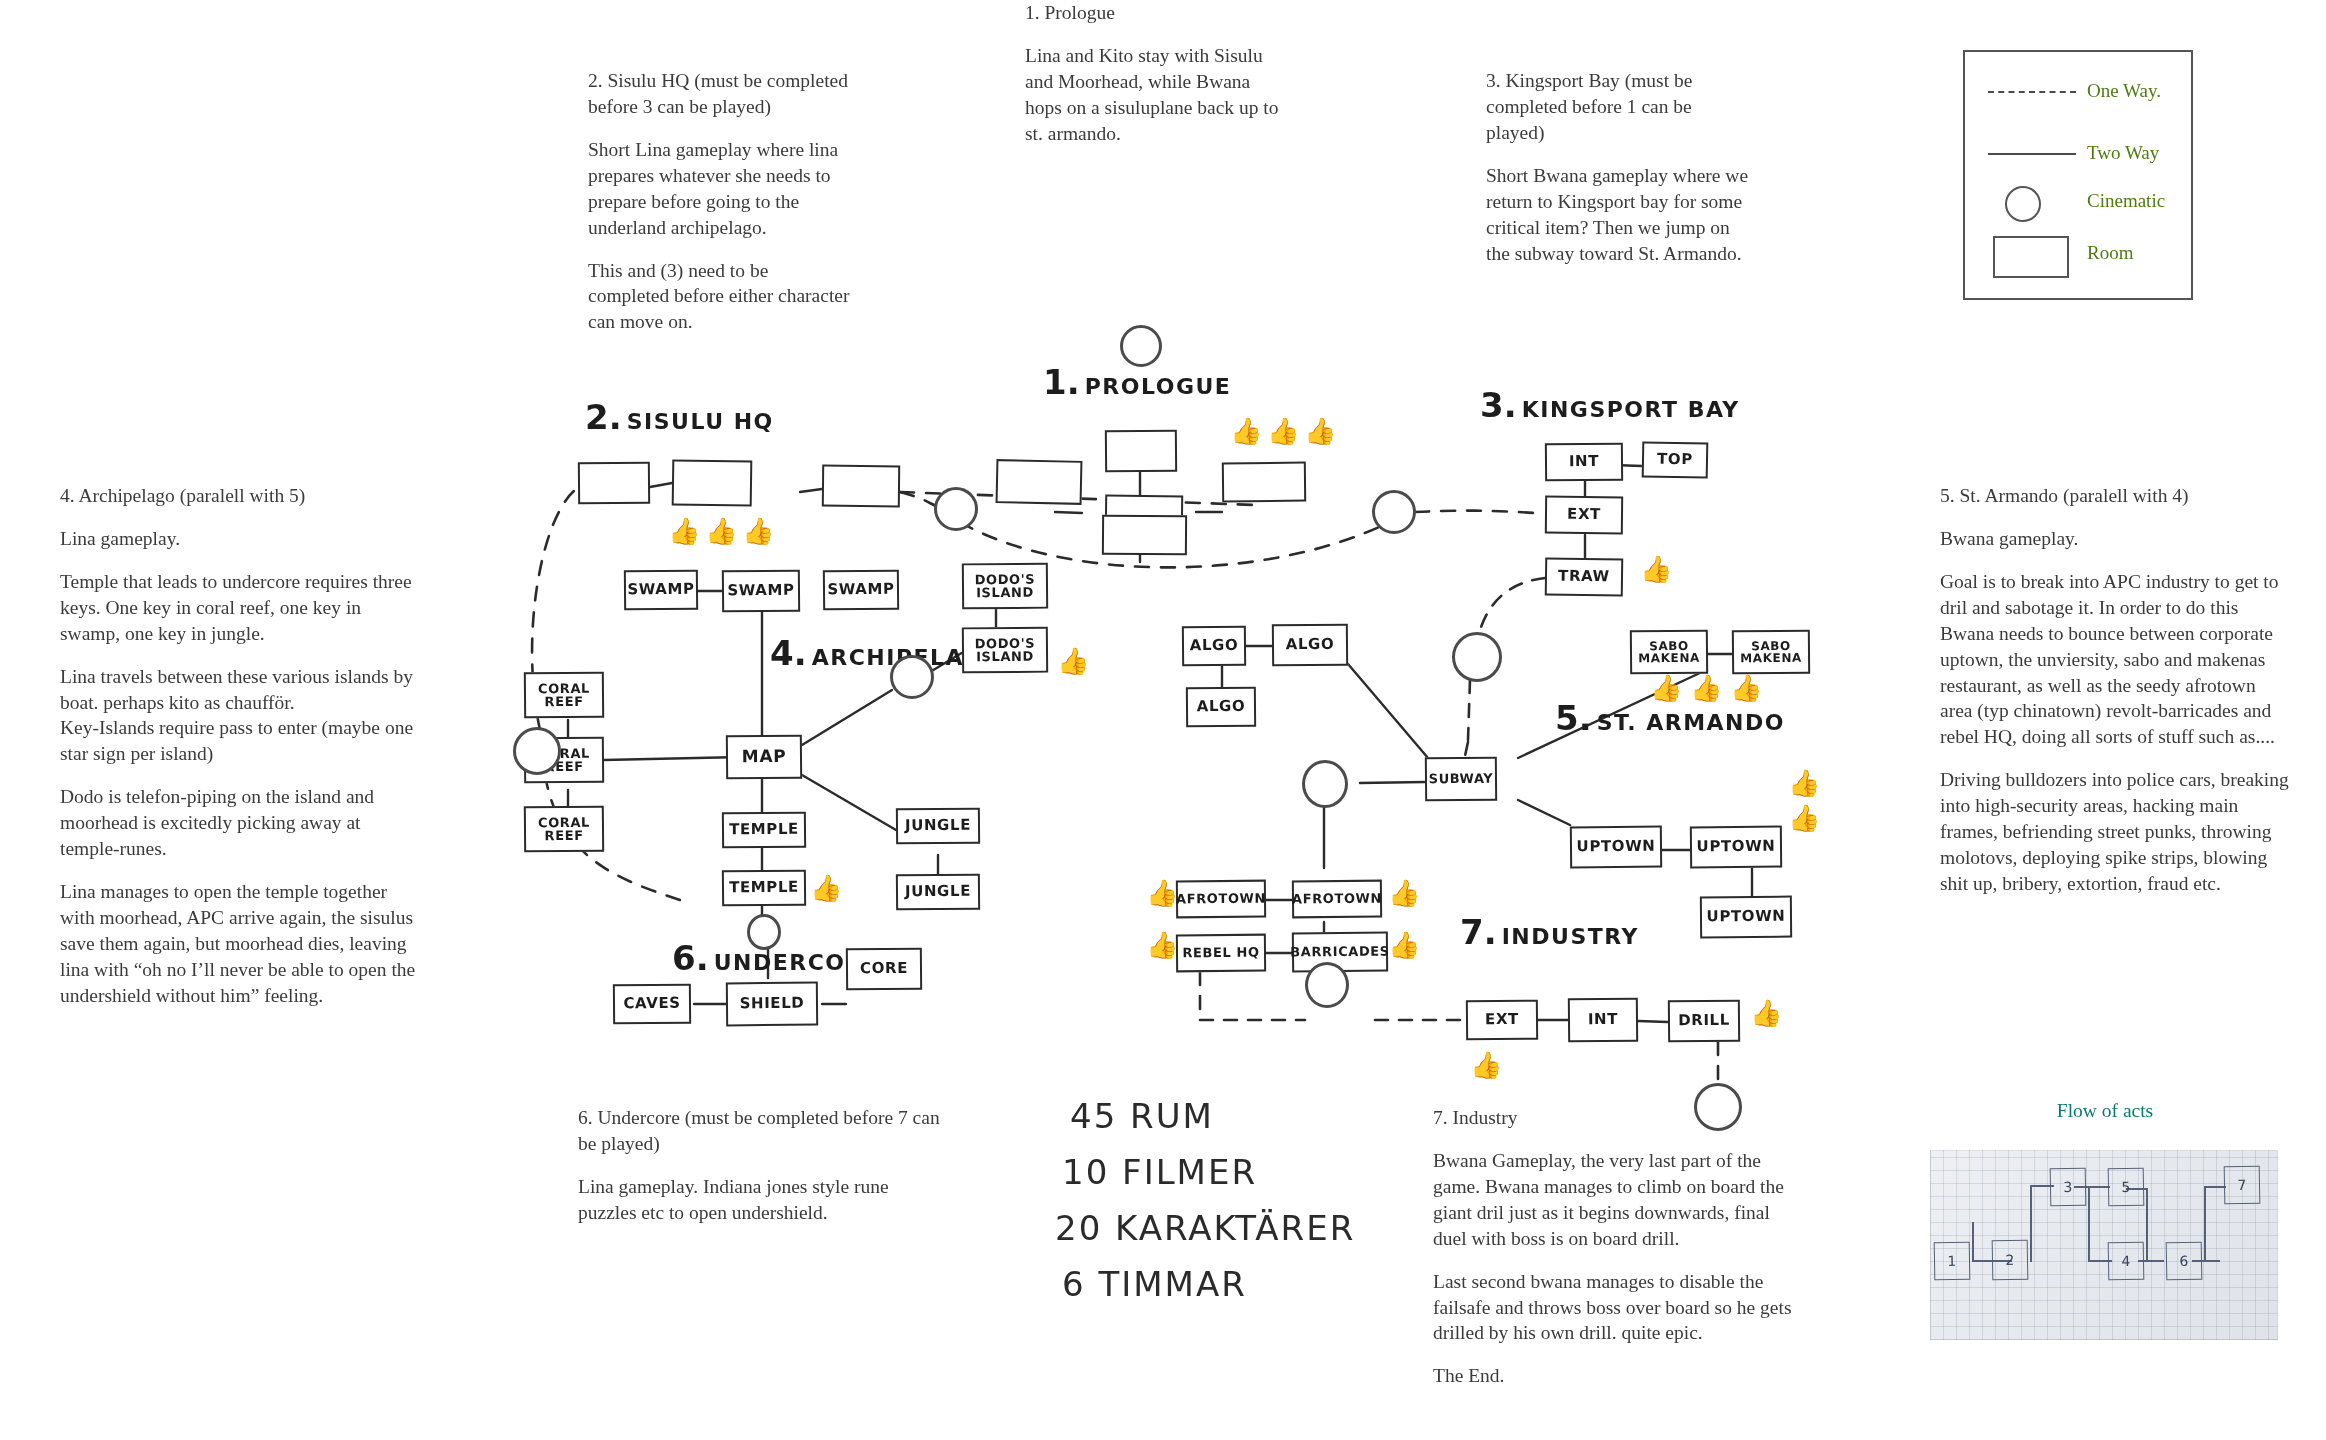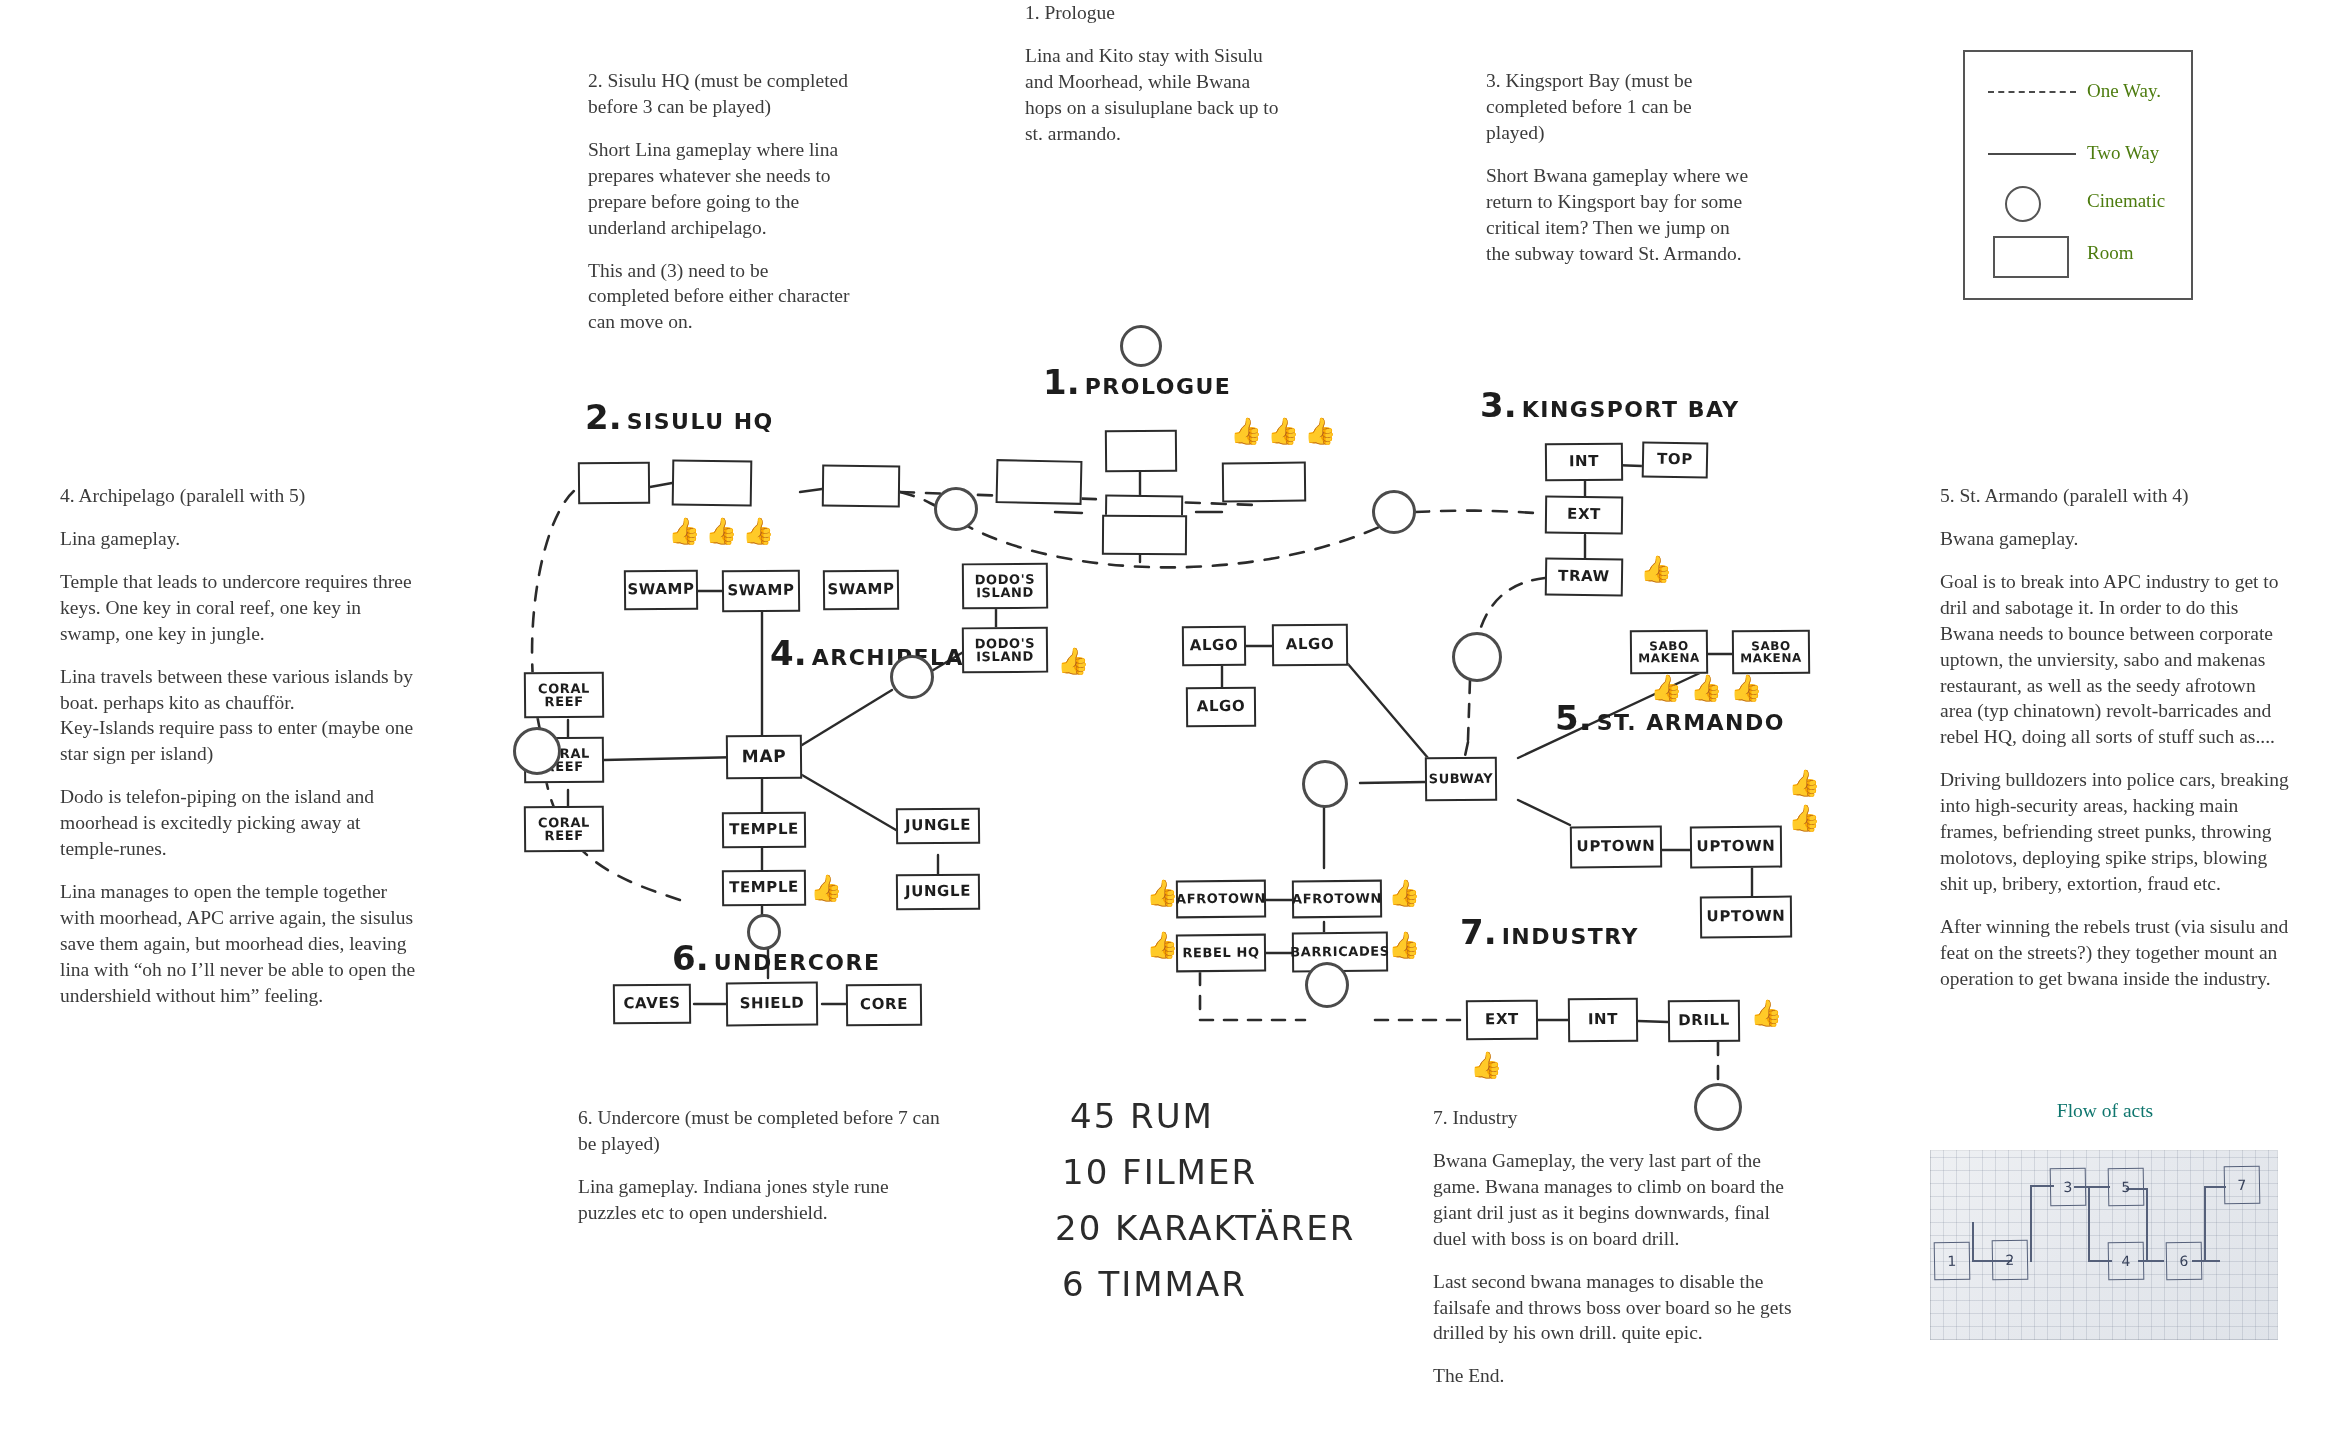--- a/index.html
+++ b/index.html
@@ -85,21 +85,20 @@
 Key-Islands require pass to enter (maybe one star sign per island)</p>
   <p>Dodo is telefon-piping on the island and moorhead is excitedly picking away at temple-runes.</p>
   <p>Lina manages to open the temple together with moorhead, APC arrive again, the sisulus save them again, but moorhead dies, leaving lina with “oh no I’ll never be able to open the undershield without him” feeling.</p>
 </div>
 
 <div class="txt" style="left:1940px;top:483px;width:350px;">
   <p>5. St. Armando (paralell with 4)</p>
   <p>Bwana gameplay.</p>
   <p>Goal is to break into APC industry to get to dril and sabotage it. In order to do this Bwana needs to bounce between corporate uptown, the unviersity, sabo and makenas restaurant, as well as the seedy afrotown area (typ chinatown) revolt-barricades and rebel HQ, doing all sorts of stuff such as....</p>
   <p>Driving bulldozers into police cars, breaking into high-security areas, hacking main frames, befriending street punks, throwing molotovs, deploying spike strips, blowing shit up, bribery, extortion, fraud etc.</p>
-  <p>After winning the rebels trust (via sisulu and feat on the streets?) they together mount an operation to get bwana inside the industry.</p>
 </div>
 
 <div class="txt" style="left:578px;top:1105px;width:370px;">
   <p>6.  Undercore (must be completed before 7 can be played)</p>
   <p>Lina gameplay. Indiana jones style rune puzzles etc to open undershield.</p>
 </div>
 
 <div class="txt" style="left:1433px;top:1105px;width:365px;">
   <p>7. Industry</p>
   <p>Bwana Gameplay, the very last part of the game. Bwana manages to climb on board the giant dril just as it begins downwards, final duel with boss is on board drill.</p>
@@ -276,21 +275,21 @@
   <div class="hbox" style="left:726px;top:735px;width:76px;height:44px;font-size:17px;">MAP</div>
 
   <div class="hbox" style="left:722px;top:812px;width:84px;height:36px;">TEMPLE</div>
   <div class="hbox" style="left:722px;top:870px;width:84px;height:36px;">TEMPLE</div>
 
   <div class="hbox" style="left:896px;top:808px;width:84px;height:36px;">JUNGLE</div>
   <div class="hbox" style="left:896px;top:874px;width:84px;height:36px;">JUNGLE</div>
 
   <div class="hbox" style="left:613px;top:984px;width:78px;height:40px;">CAVES</div>
   <div class="hbox" style="left:726px;top:982px;width:92px;height:44px;">SHIELD</div>
-  <div class="hbox" style="left:846px;top:984px;width:76px;height:42px;">CORE</div>
+  <div class="hbox" style="left:846px;top:948px;width:76px;height:42px;">CORE</div>
 
   <div class="hbox" style="left:1182px;top:626px;width:64px;height:40px;">ALGO</div>
   <div class="hbox" style="left:1272px;top:624px;width:76px;height:42px;">ALGO</div>
   <div class="hbox" style="left:1186px;top:687px;width:70px;height:40px;">ALGO</div>
 
   <div class="hbox" style="left:1630px;top:630px;width:78px;height:44px;font-size:12px;">SABO MAKENA</div>
   <div class="hbox" style="left:1732px;top:630px;width:78px;height:44px;font-size:12px;">SABO MAKENA</div>
 
   <div class="hbox" style="left:1425px;top:757px;width:72px;height:44px;font-size:13px;line-height:1.1;">SUBWAY</div>
 

